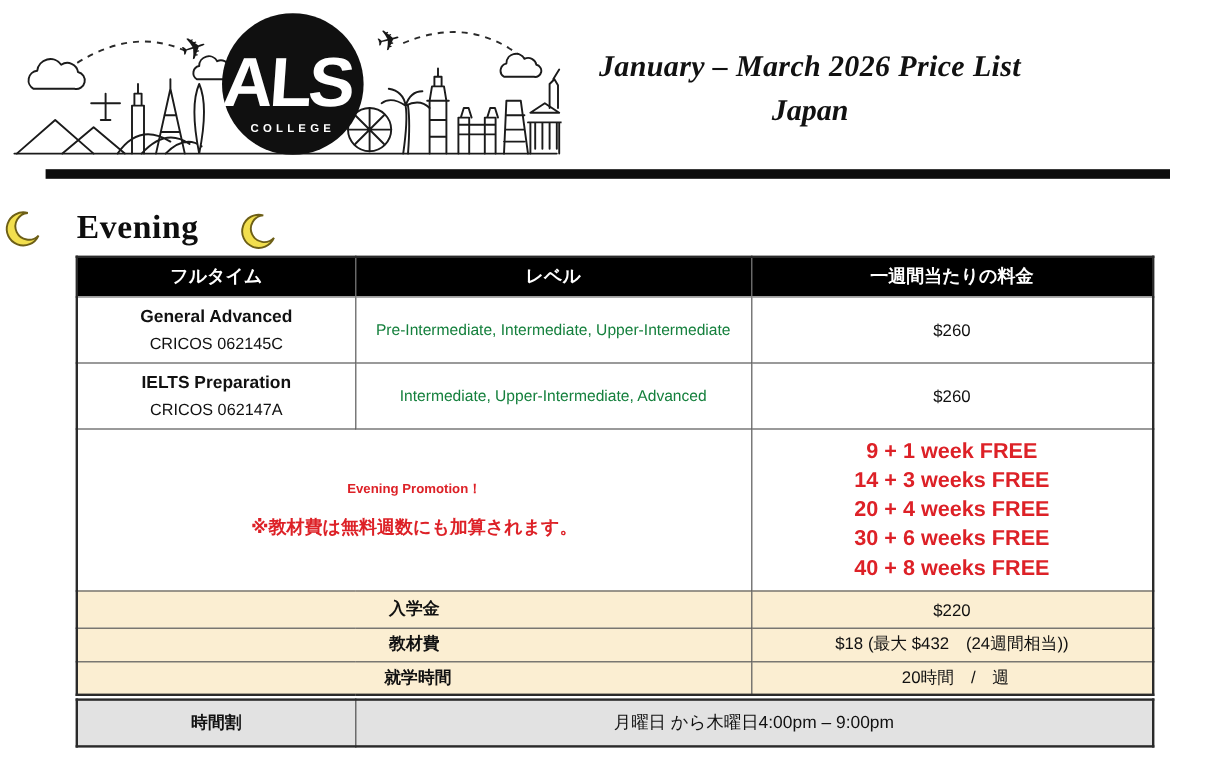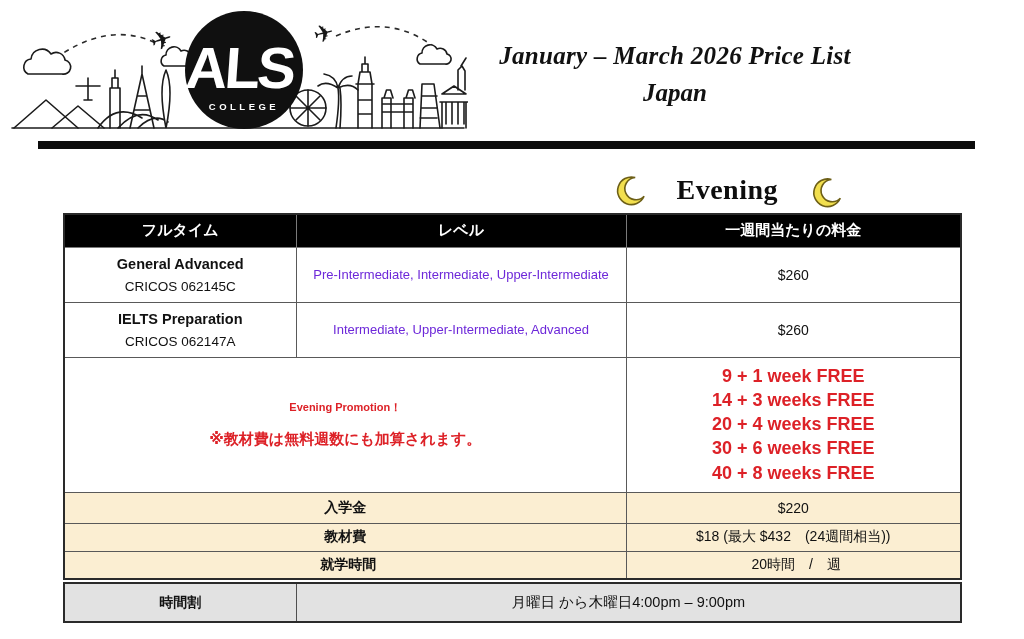--- a/index.html
+++ b/index.html
@@ -20,21 +20,21 @@
     font-family: "Liberation Serif", "DejaVu Serif", serif;
     font-weight: bold; font-style: italic;
   }
   .title-line1 { font-size: 25px; letter-spacing: .3px; }
   .title-line2 { font-size: 25px; margin-top: 9px; }
   .divider-bar { position: absolute; left: 38px; top: 141px; width: 937px; height: 8px; background: #0c0c0c; }
 
   
   .section-heading {
     position: absolute; left: 0; top: 166px; width: 842px; height: 48px;
-    display: flex; align-items: center; justify-content: flex-end; gap: 30px;
+    display: flex; align-items: center; justify-content: flex-start; gap: 30px;
   }
   .section-title {
     font-family: "Liberation Serif", "DejaVu Serif", serif;
     font-weight: bold; font-size: 28px; color: #0e0e0e; letter-spacing: .5px;
   }
   .moon { width: 34px; height: 36px; }
   .moon-left { transform: rotate(-6deg) translateY(2px); }
   .moon-right { transform: rotate(-6deg) translateY(4px); }
 
   
@@ -46,21 +46,21 @@
   }
   .price-table th, .price-table td { border: 1px solid #595959; text-align: center; vertical-align: middle; padding: 2px 6px; }
   .price-table { border: 2px solid #2a2a2a; }
   .price-table thead th {
     background: #000; color: #fff; font-weight: bold; font-size: 15px;
     height: 33px; border-color: #7a7a7a;
   }
   .course-row td { height: 55px; background: #fff; }
   .course-name { font-weight: bold; font-size: 14.5px; margin-bottom: 7px; }
   .course-cricos { font-size: 13.5px; }
-  .levels-cell { font-size: 13px; color: #6d28d9; margin-left: 39px; }
+  .levels-cell { font-size: 13px; color: #15803d; margin-left: 39px; }
   .price-cell { font-size: 14px; }
 
   .promo-row td { height: 135px; background: #fff; }
   .promo-title { font-weight: bold; font-size: 11px; color: var(--red); margin-bottom: 15px; }
   .promo-note  { font-weight: bold; font-size: 15px;   color: var(--red); }
   .free-weeks { display: flex; flex-direction: column; justify-content: space-between; height: 122px; padding: 2px 0; }
   .free-week-line { font-weight: bold; font-size: 18px; color: var(--red); }
 
   .fee-row td { background: var(--cream); }
   .fee-row .fee-label { font-weight: bold; font-size: 14px; }

